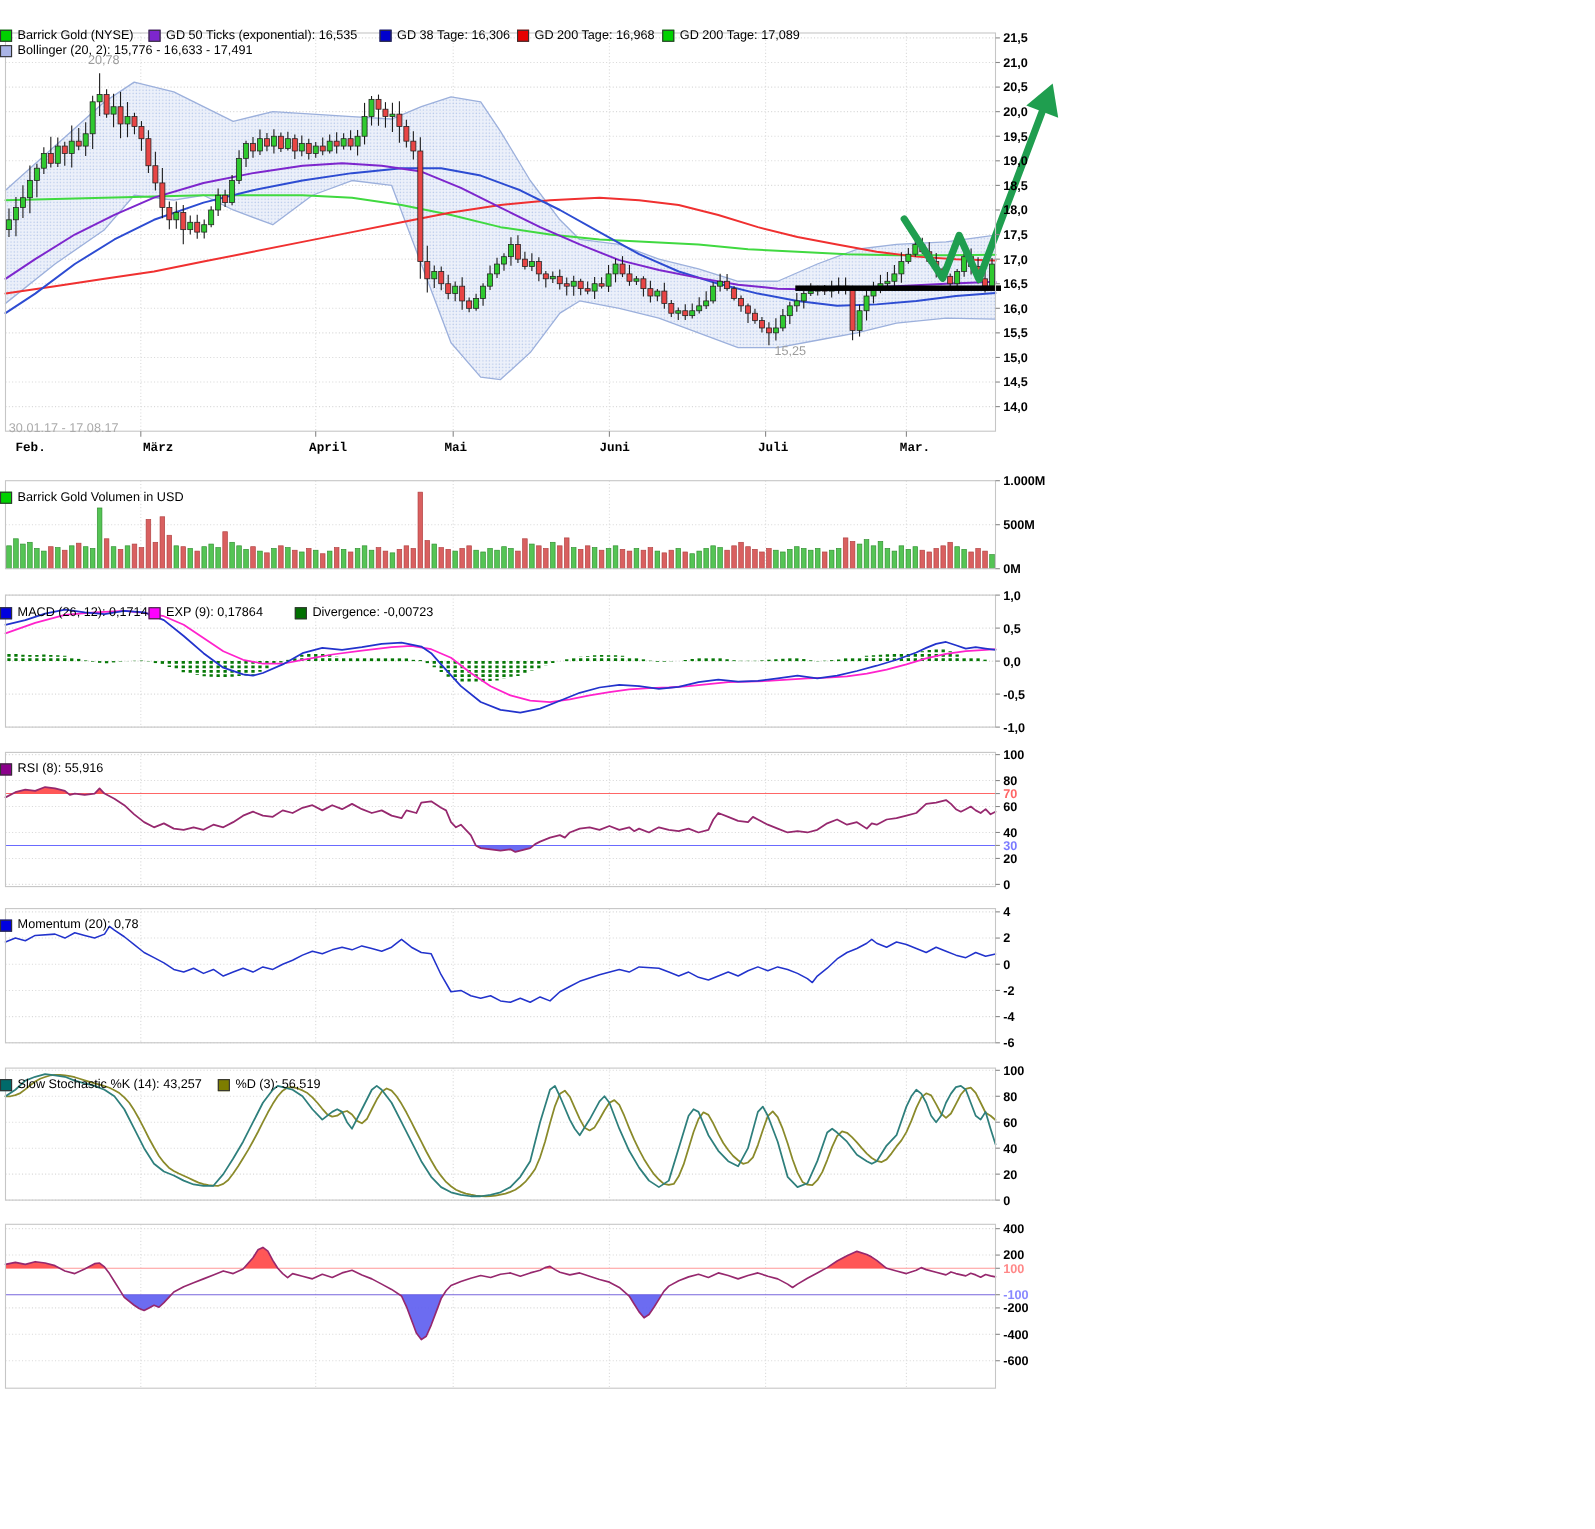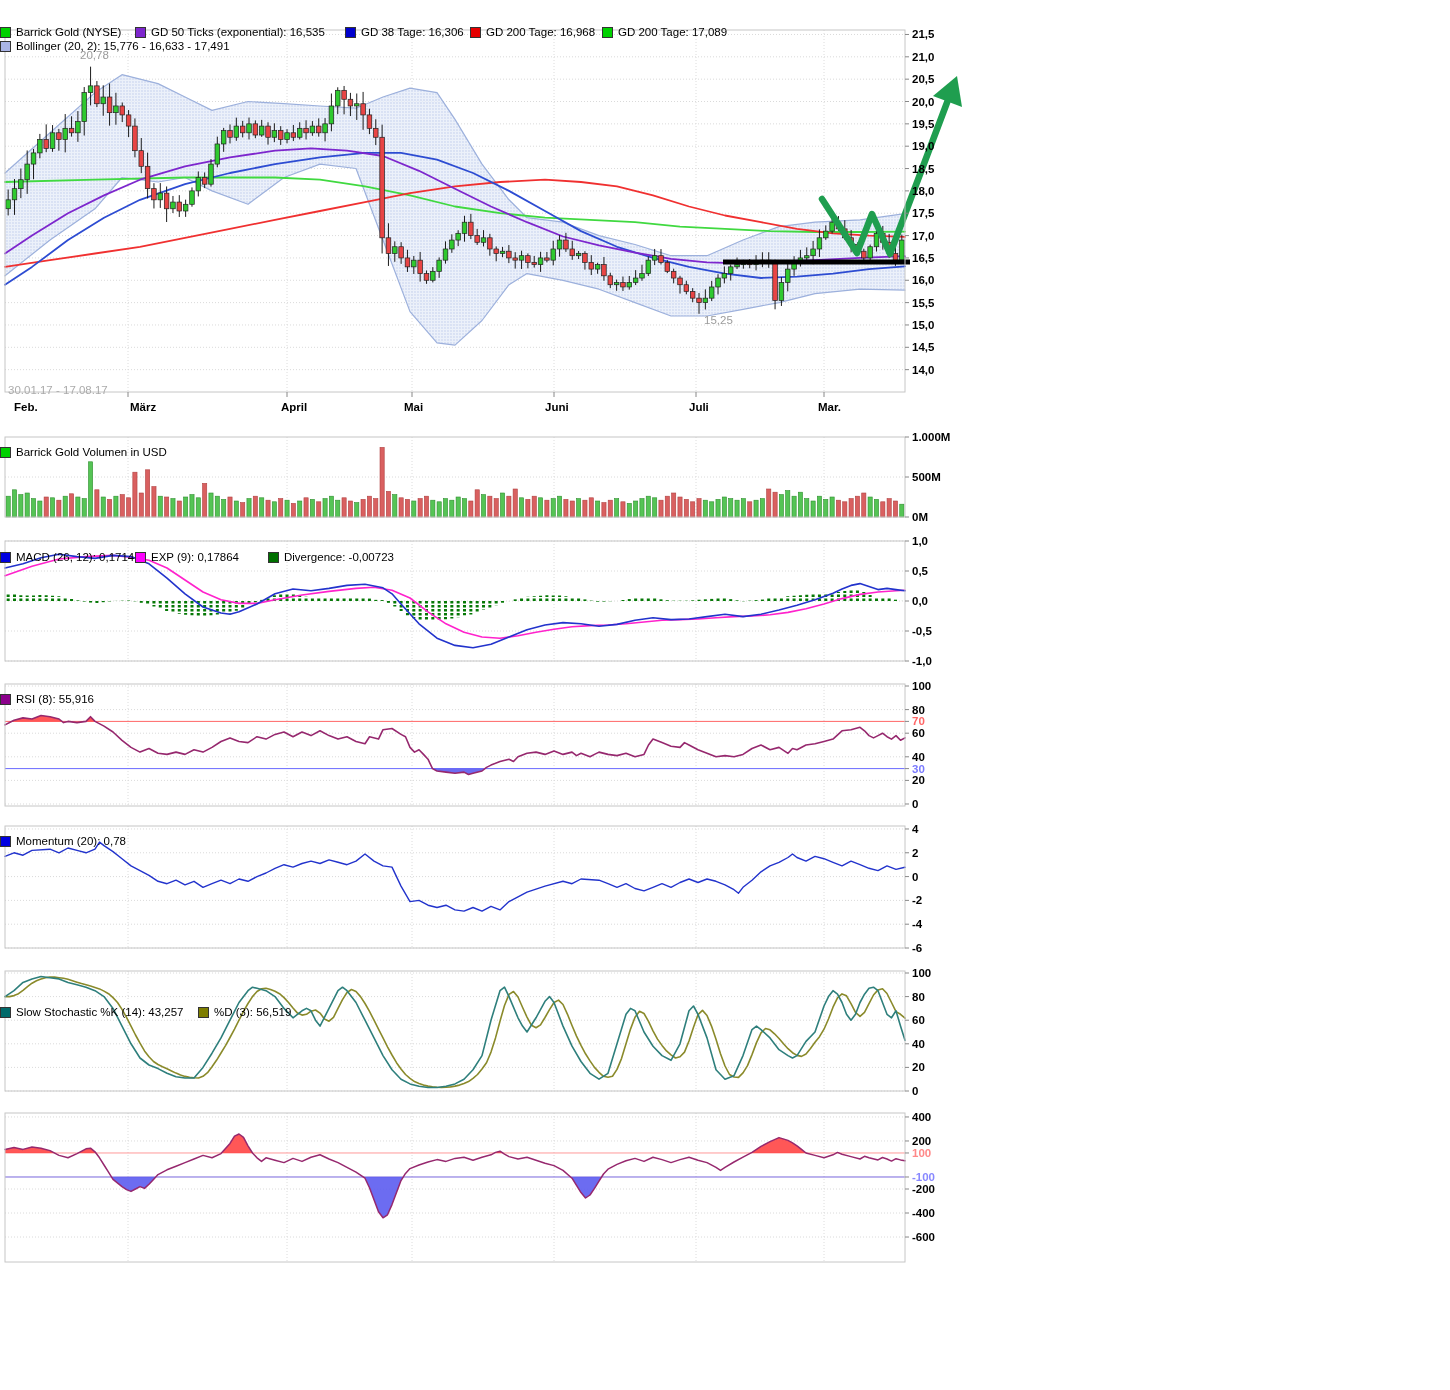--- a/index.html
+++ b/index.html
@@ -3,21 +3,21 @@
 <meta charset="utf-8">
 <style>
   html,body{margin:0;padding:0;background:#fff;}
   #page{position:relative;width:1450px;height:1390px;background:#fff;overflow:hidden;
         font-family:"Liberation Sans",sans-serif;color:#000;}
   svg{font-family:"Liberation Sans",sans-serif;}
   #chart-svg{position:absolute;left:0;top:0;}
   .lgrow{position:absolute;left:0;width:960px;height:13px;margin-top:25px;}
   .li{position:absolute;display:flex;align-items:center;white-space:nowrap;font-size:11.5px;font-weight:400;}
   .sq{display:inline-block;width:9px;height:9px;border:1px solid #333;margin-right:5px;flex:none;}
-  .months span{position:absolute;font-size:11.5px;font-weight:700;white-space:nowrap;}
+  .months span{position:absolute;font-size:11.5px;font-weight:700;white-space:nowrap;font-family:Liberation Mono, monospace;}
   .anno{position:absolute;font-size:11.5px;color:#9c9c9c;white-space:nowrap;}
 </style>
 </head>
 <body>
 
 <div id="page">
 
   <svg id="chart-svg" width="1450" height="1390">
       <defs>
         <pattern id="dots" width="3" height="3" patternUnits="userSpaceOnUse">
@@ -891,21 +891,21 @@
         <i class="sq" style="background: rgb(139, 0, 139);"></i>
         <span>RSI (8): 55,916</span>
       </span>
   </div>
   <div class="lgrow" style="top:810px">
     <span class="li" style="left:0px">
         <i class="sq" style="background: rgb(0, 0, 224);"></i>
         <span>Momentum (20): 0,78</span>
       </span>
   </div>
-  <div class="lgrow" style="top:981px">
+  <div class="lgrow" style="top:955px">
     <span class="li" style="left:0px">
         <i class="sq" style="background: rgb(0, 106, 106);"></i>
         <span>Slow Stochastic %K (14): 43,257</span>
       </span>
     <span class="li" style="left:198px">
         <i class="sq" style="background: rgb(125, 125, 0);"></i>
         <span>%D (3): 56,519</span>
       </span>
   </div>
 </div>

